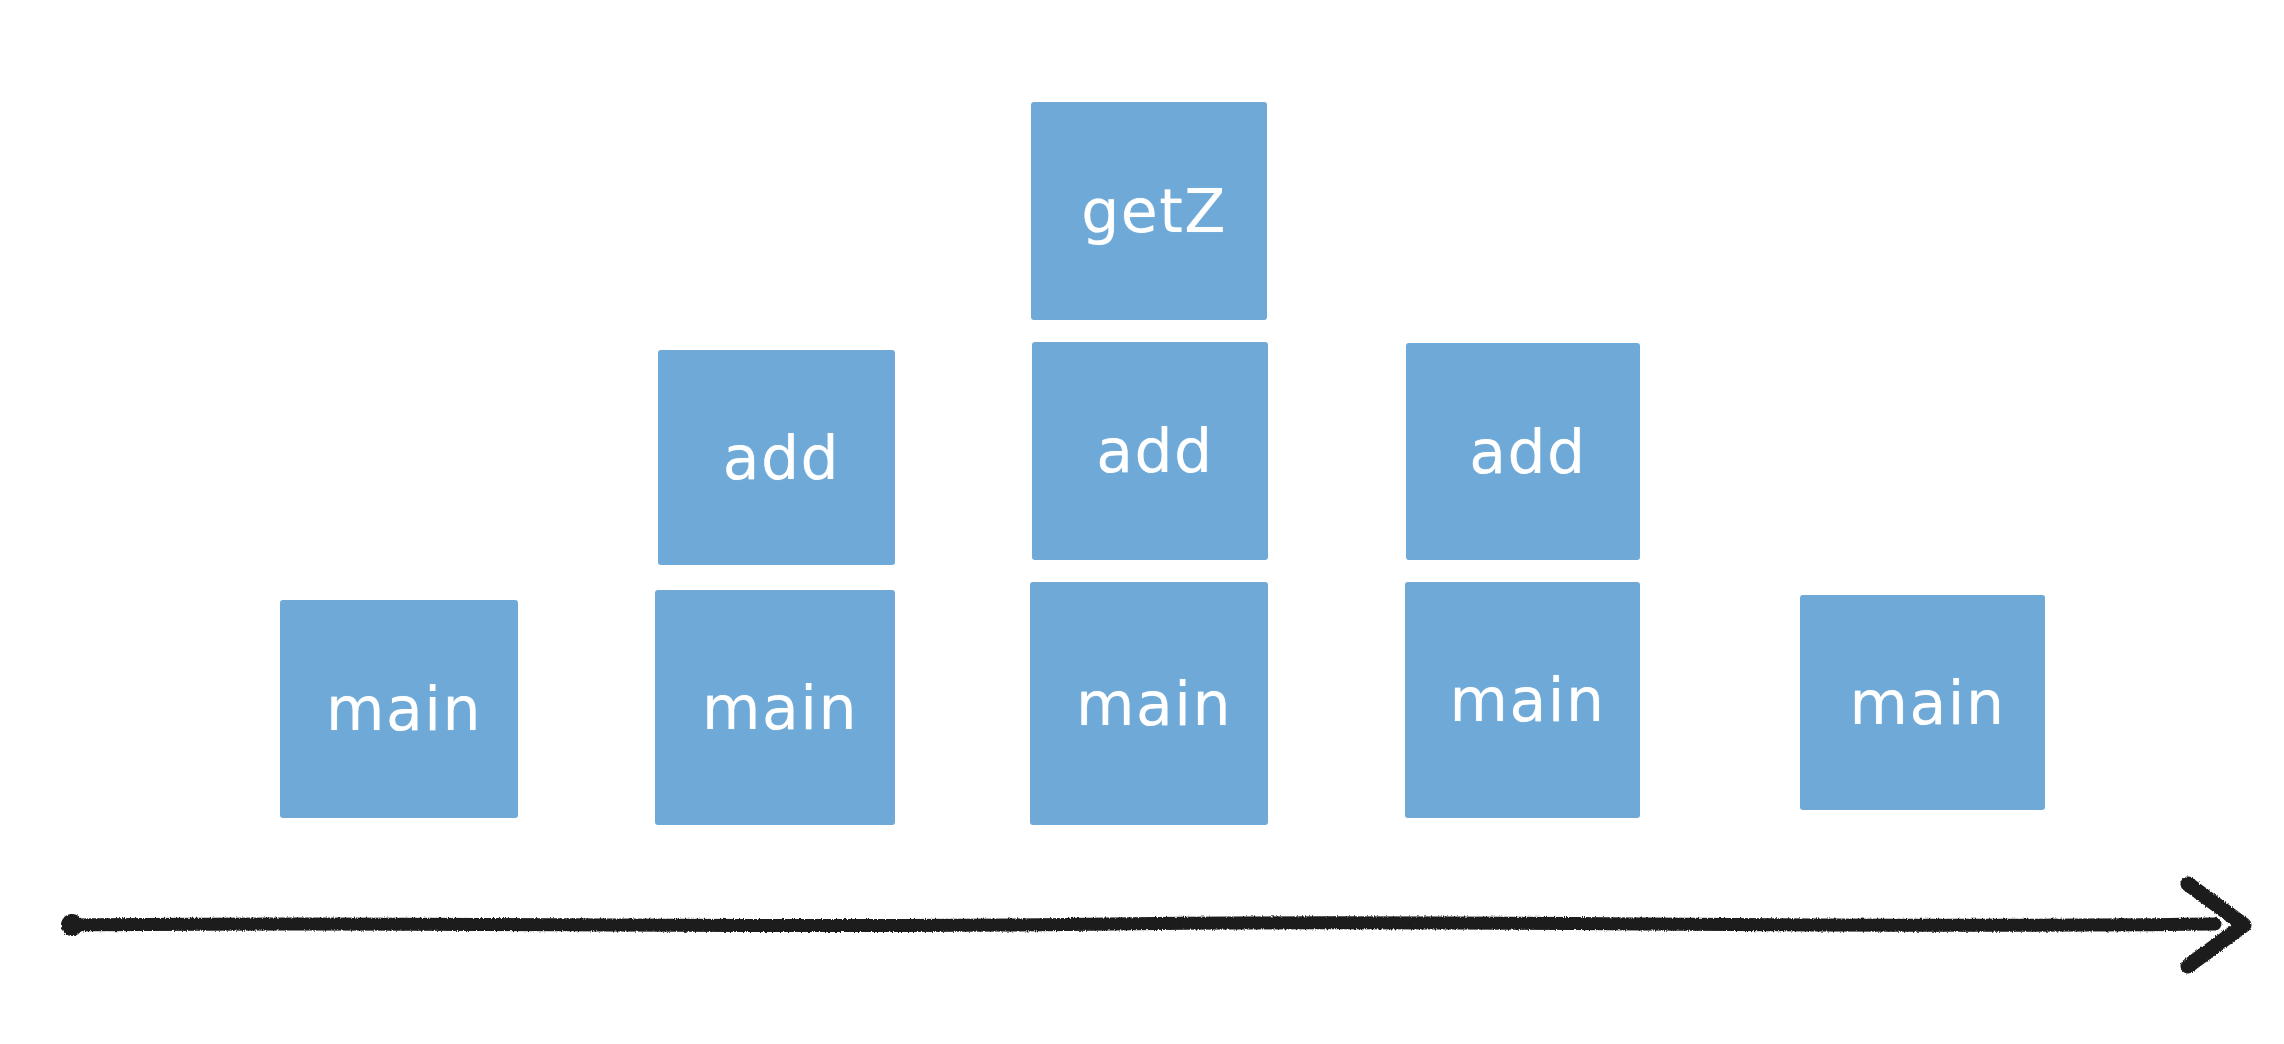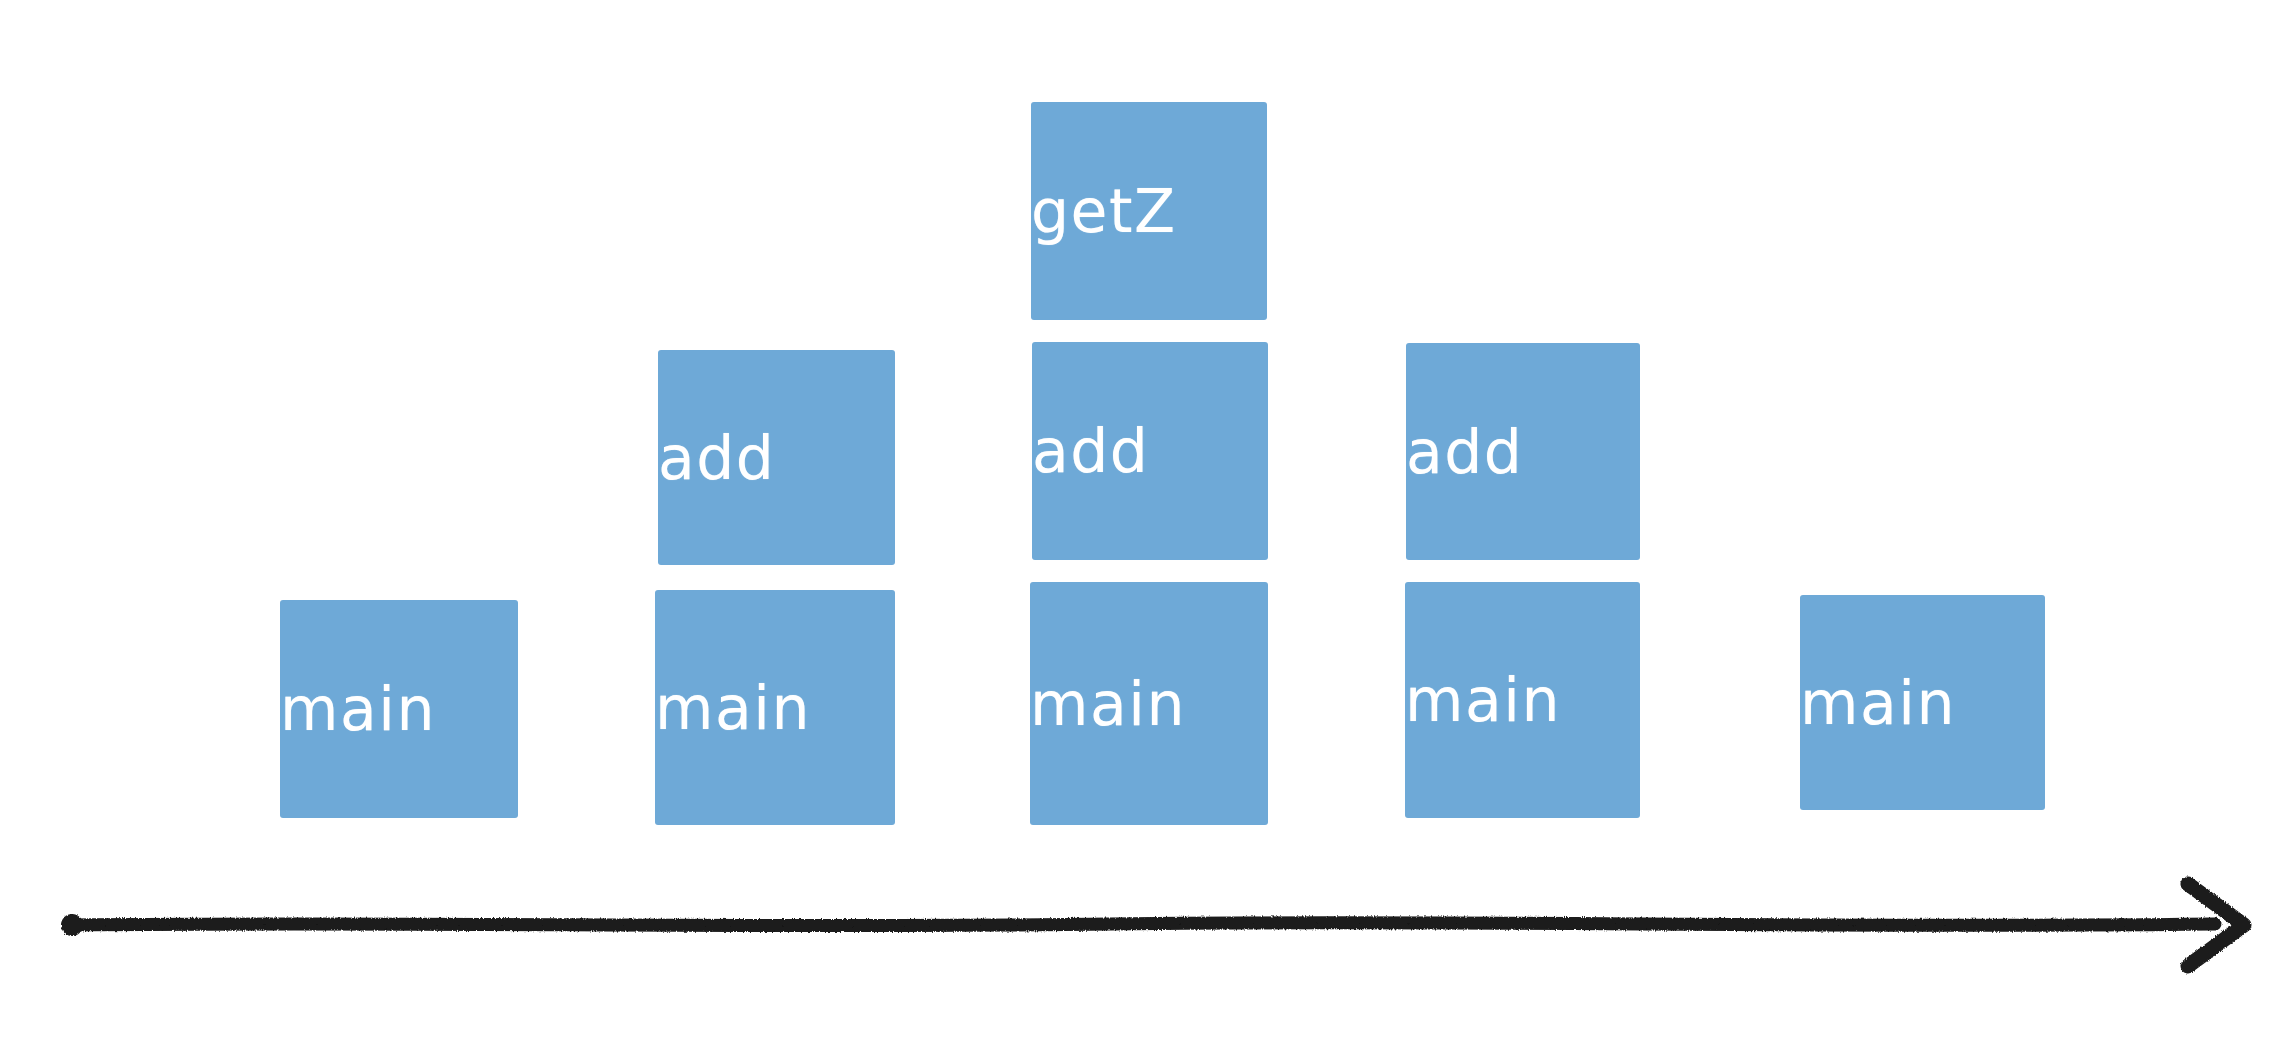--- a/index.html
+++ b/index.html
@@ -21,26 +21,27 @@
     height: 1044px;
     background: #ffffff;
   }
 
   
   .frame {
     position: absolute;
     box-sizing: border-box;
     display: flex;
     align-items: center;
-    justify-content: flex-start;
+    justify-content: center;
     color: #ffffff;
     
     background-color: #6ea9d7;
     border-radius: 3px;
     user-select: none;
+    padding-left: 10px;
   }
 
   
   .frame::before {
     content: "";
     position: absolute;
     left: -4px;
     top: -4px;
     right: -4px;
     bottom: -4px;

